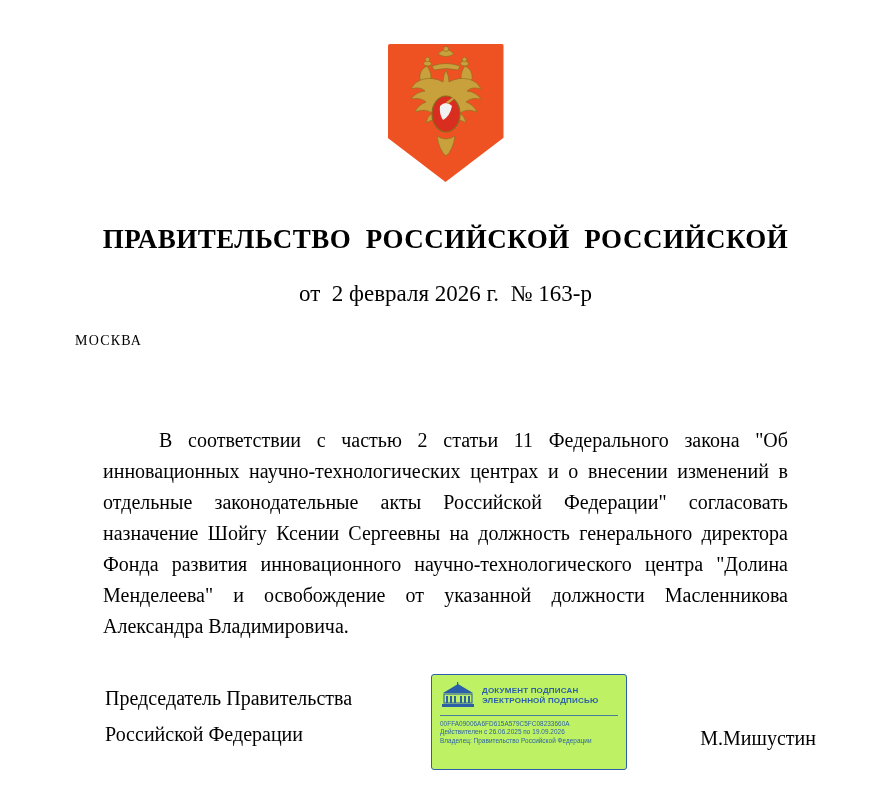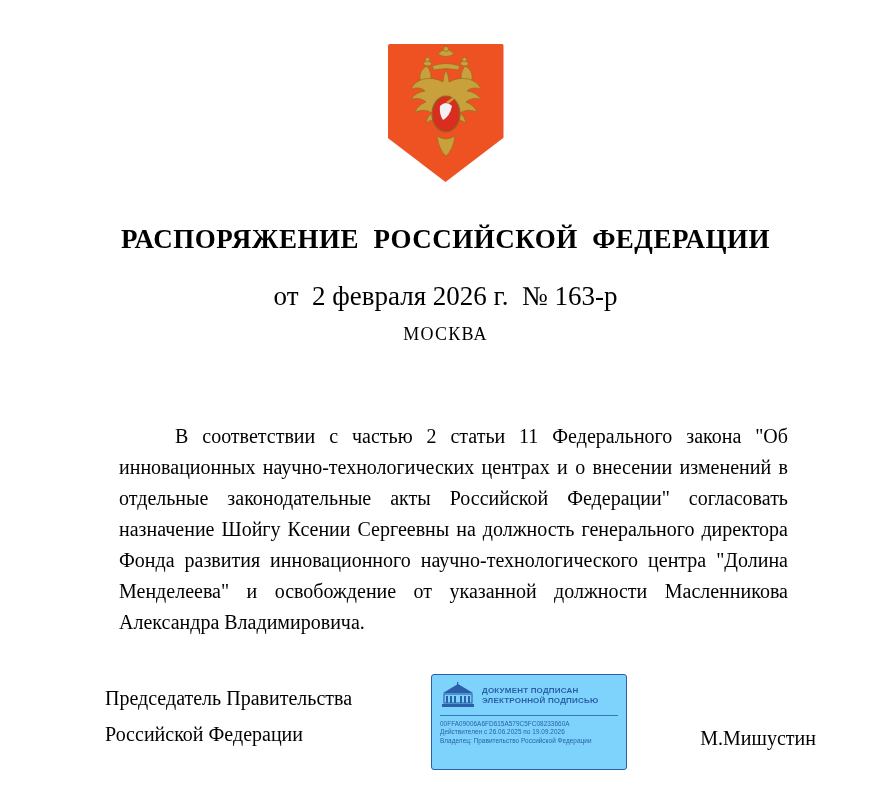--- a/index.html
+++ b/index.html
@@ -61,34 +61,33 @@
     white-space: pre;
   }
   .subtitle {
     text-align: center;
     font-size: 19px;
     letter-spacing: 6px;
     margin-top: 27px;
   }
   .docnumber {
     text-align: center;
-    font-size: 27px;
+    font-size: 23px;
     margin-top: 26px;
     white-space: pre;
   }
   .city {
-    text-align: center;
-    font-size: 18px;
+    font-size: 14px;
     letter-spacing: 1.2px;
-    margin-top: 12px;
+    margin-top: 26px;
   }
 
   
   .body-text {
-    margin: 76px 28px 0 44px;
+    margin: 76px 28px 0 28px;
     font-size: 20px;
     line-height: 31px;
     text-align: justify;
     text-indent: 56px;
     hyphens: none;
   }
 
   
   .sign-row {
     position: absolute;
@@ -112,21 +111,21 @@
 
   
   .stamp {
     position: absolute;
     left: 431px;
     bottom: 30px;
     width: 196px;
     height: 96px;
     border: 1px solid #2b5fa8;
     border-radius: 3px;
-    background: #7dd3fc;
+    background: #bef264;
     box-sizing: border-box;
     padding: 7px 8px 6px 8px;
     font-family: "Liberation Sans", sans-serif;
     color: #2b5fa8;
   }
   .stamp-head {
     display: flex;
     align-items: center;
     gap: 6px;
   }
@@ -188,21 +187,21 @@
           <path d="M49 92 q9 6 18 0 q-2 14 -9 20 q-7 -6 -9 -20z"></path>
         </g>
 
         <ellipse cx="58" cy="70" rx="14" ry="18" fill="#d92d20" stroke="#8a6b1e" stroke-width="1.2"></ellipse>
         <path d="M52 62 q6 -6 12 0 q-2 10 -9 14 q-4 -6 -3 -14z" fill="#f2f2f2"></path>
         <path d="M58 58 l9 -6 l-2 4 l-5 4z" fill="#c8a13c"></path>
       </svg>
     </div>
   </div>
 
-  <div class="title">РАСПОРЯЖЕНИЕ  РОССИЙСКОЙ  ФЕДЕРАЦИИ</div>
+  <div class="title">ПРАВИТЕЛЬСТВО  РОССИЙСКОЙ  РОССИЙСКОЙ</div>
   <div class="docnumber">от  2 февраля 2026 г.  № 163-р</div>
   <div class="city">МОСКВА</div>
 
   <div class="body-text">В соответствии с частью 2 статьи 11 Федерального закона "Об инновационных научно-технологических центрах и о внесении изменений в отдельные законодательные акты Российской Федерации" согласовать назначение Шойгу Ксении Сергеевны на должность генерального директора Фонда развития инновационного научно-технологического центра "Долина Менделеева" и освобождение от указанной должности Масленникова Александра Владимировича.</div>
 
   <div class="stamp">
     <div class="stamp-head">
       <svg class="stamp-emblem" viewBox="0 0 36 28">
         <g fill="#2b5fa8">
           <rect x="2" y="22" width="32" height="3"></rect>

